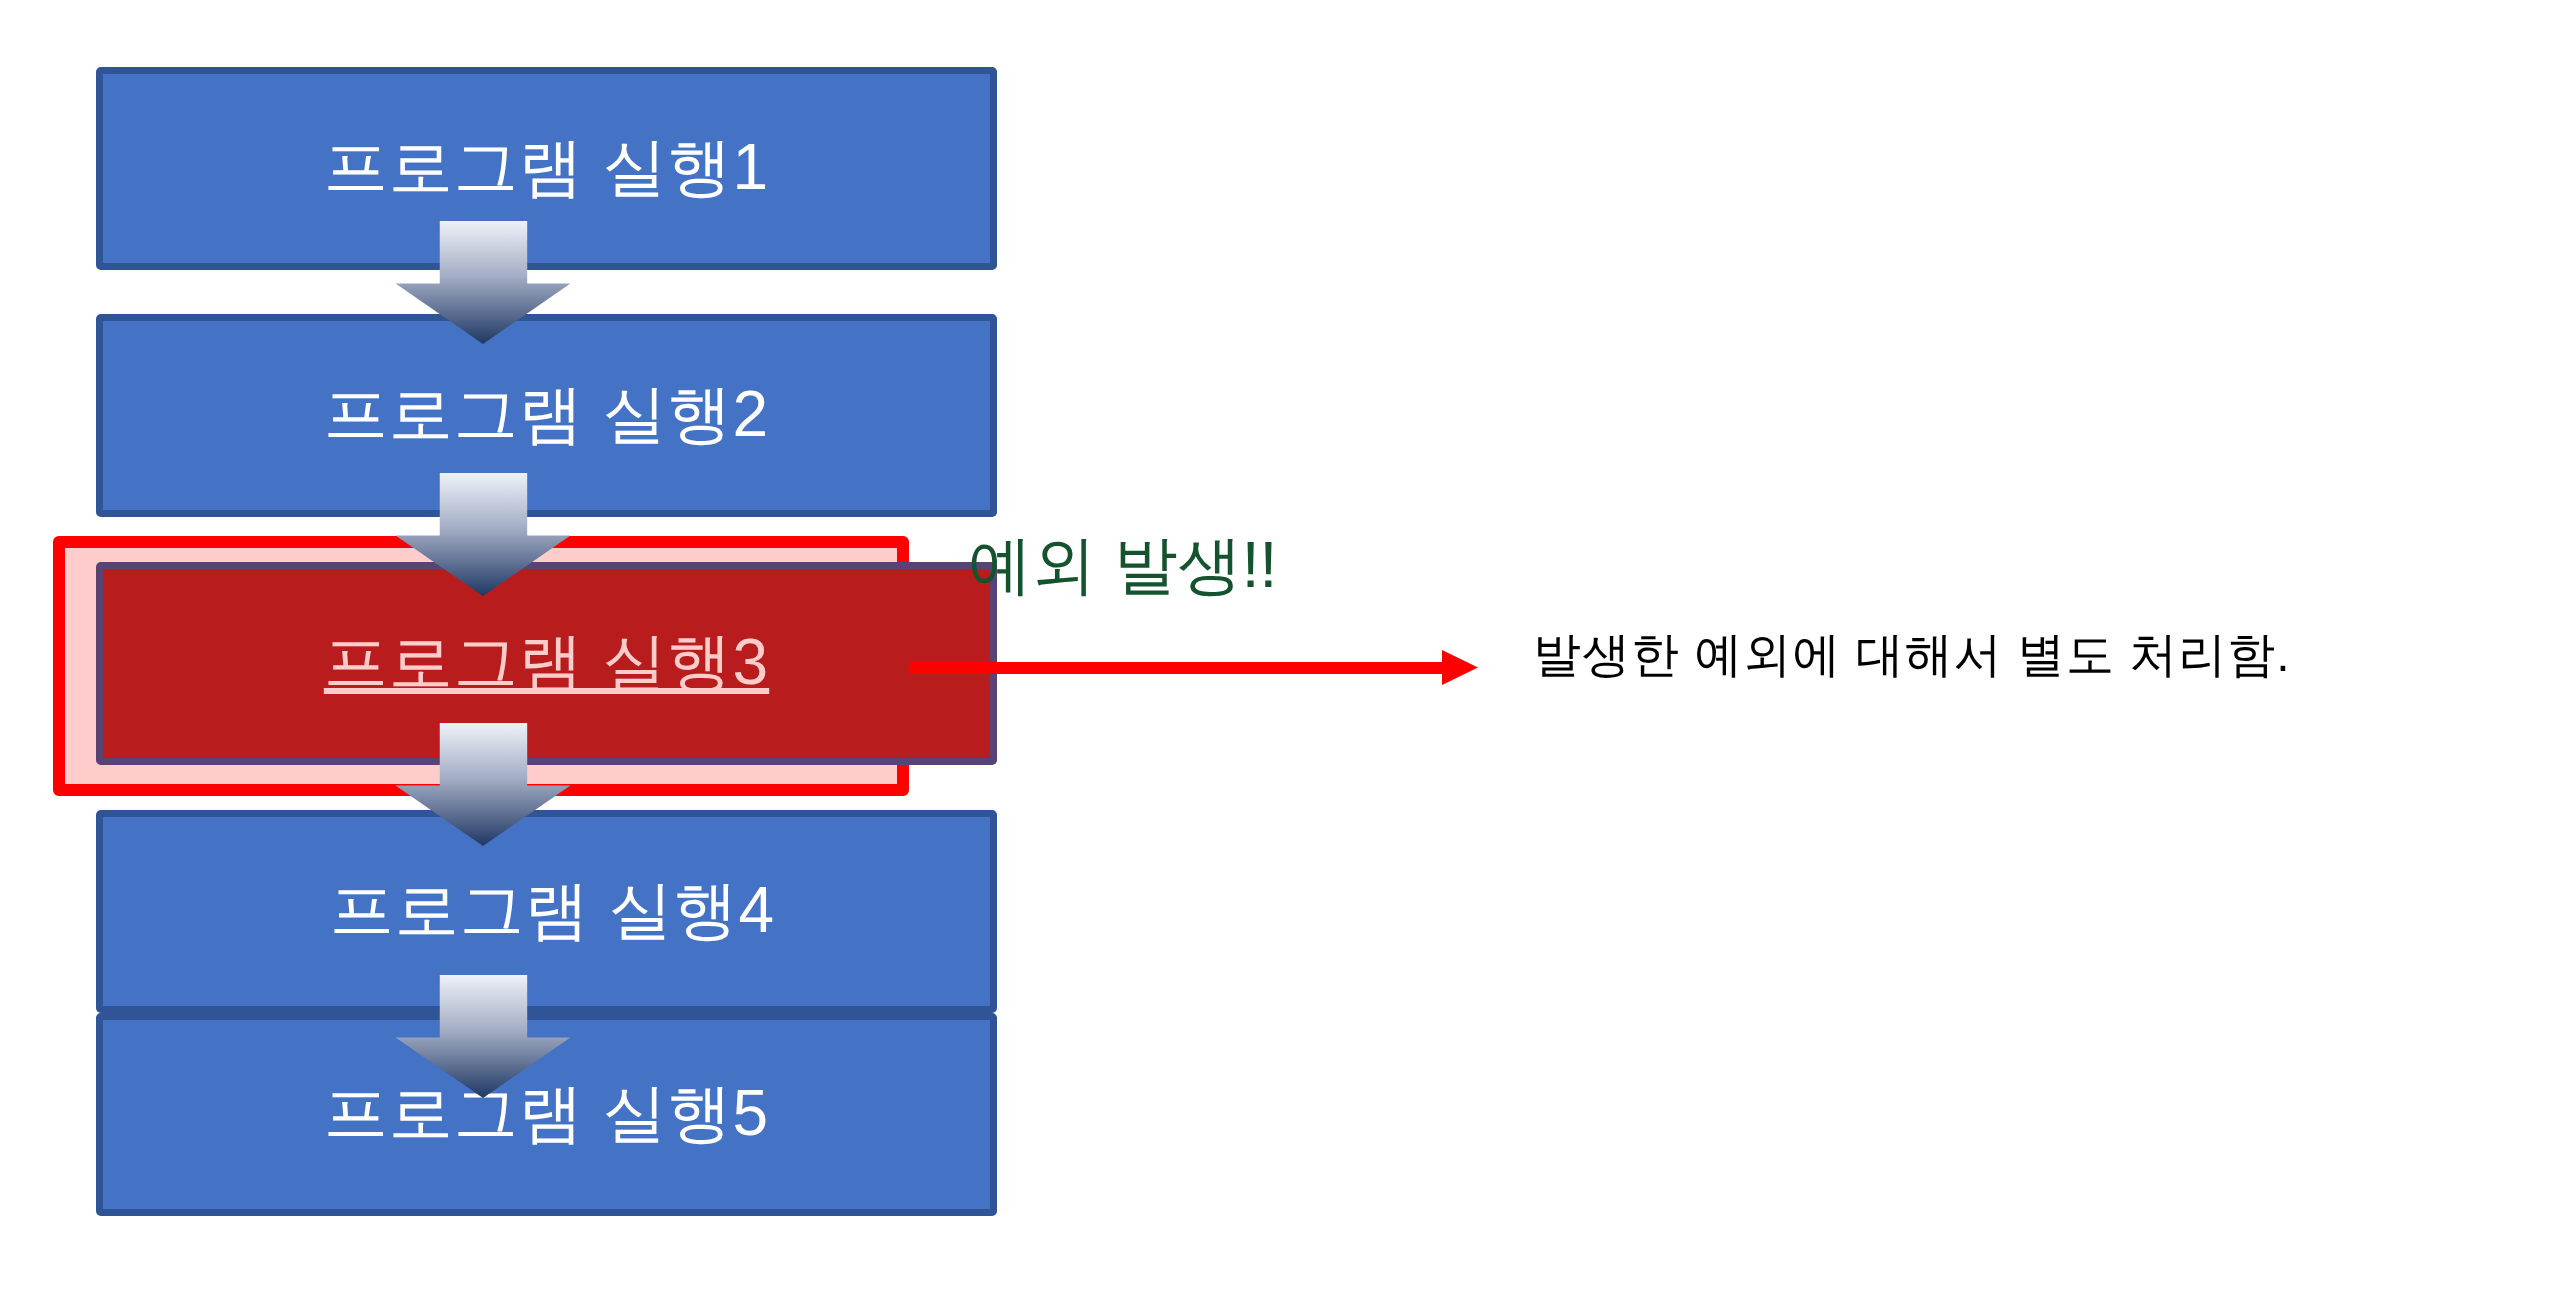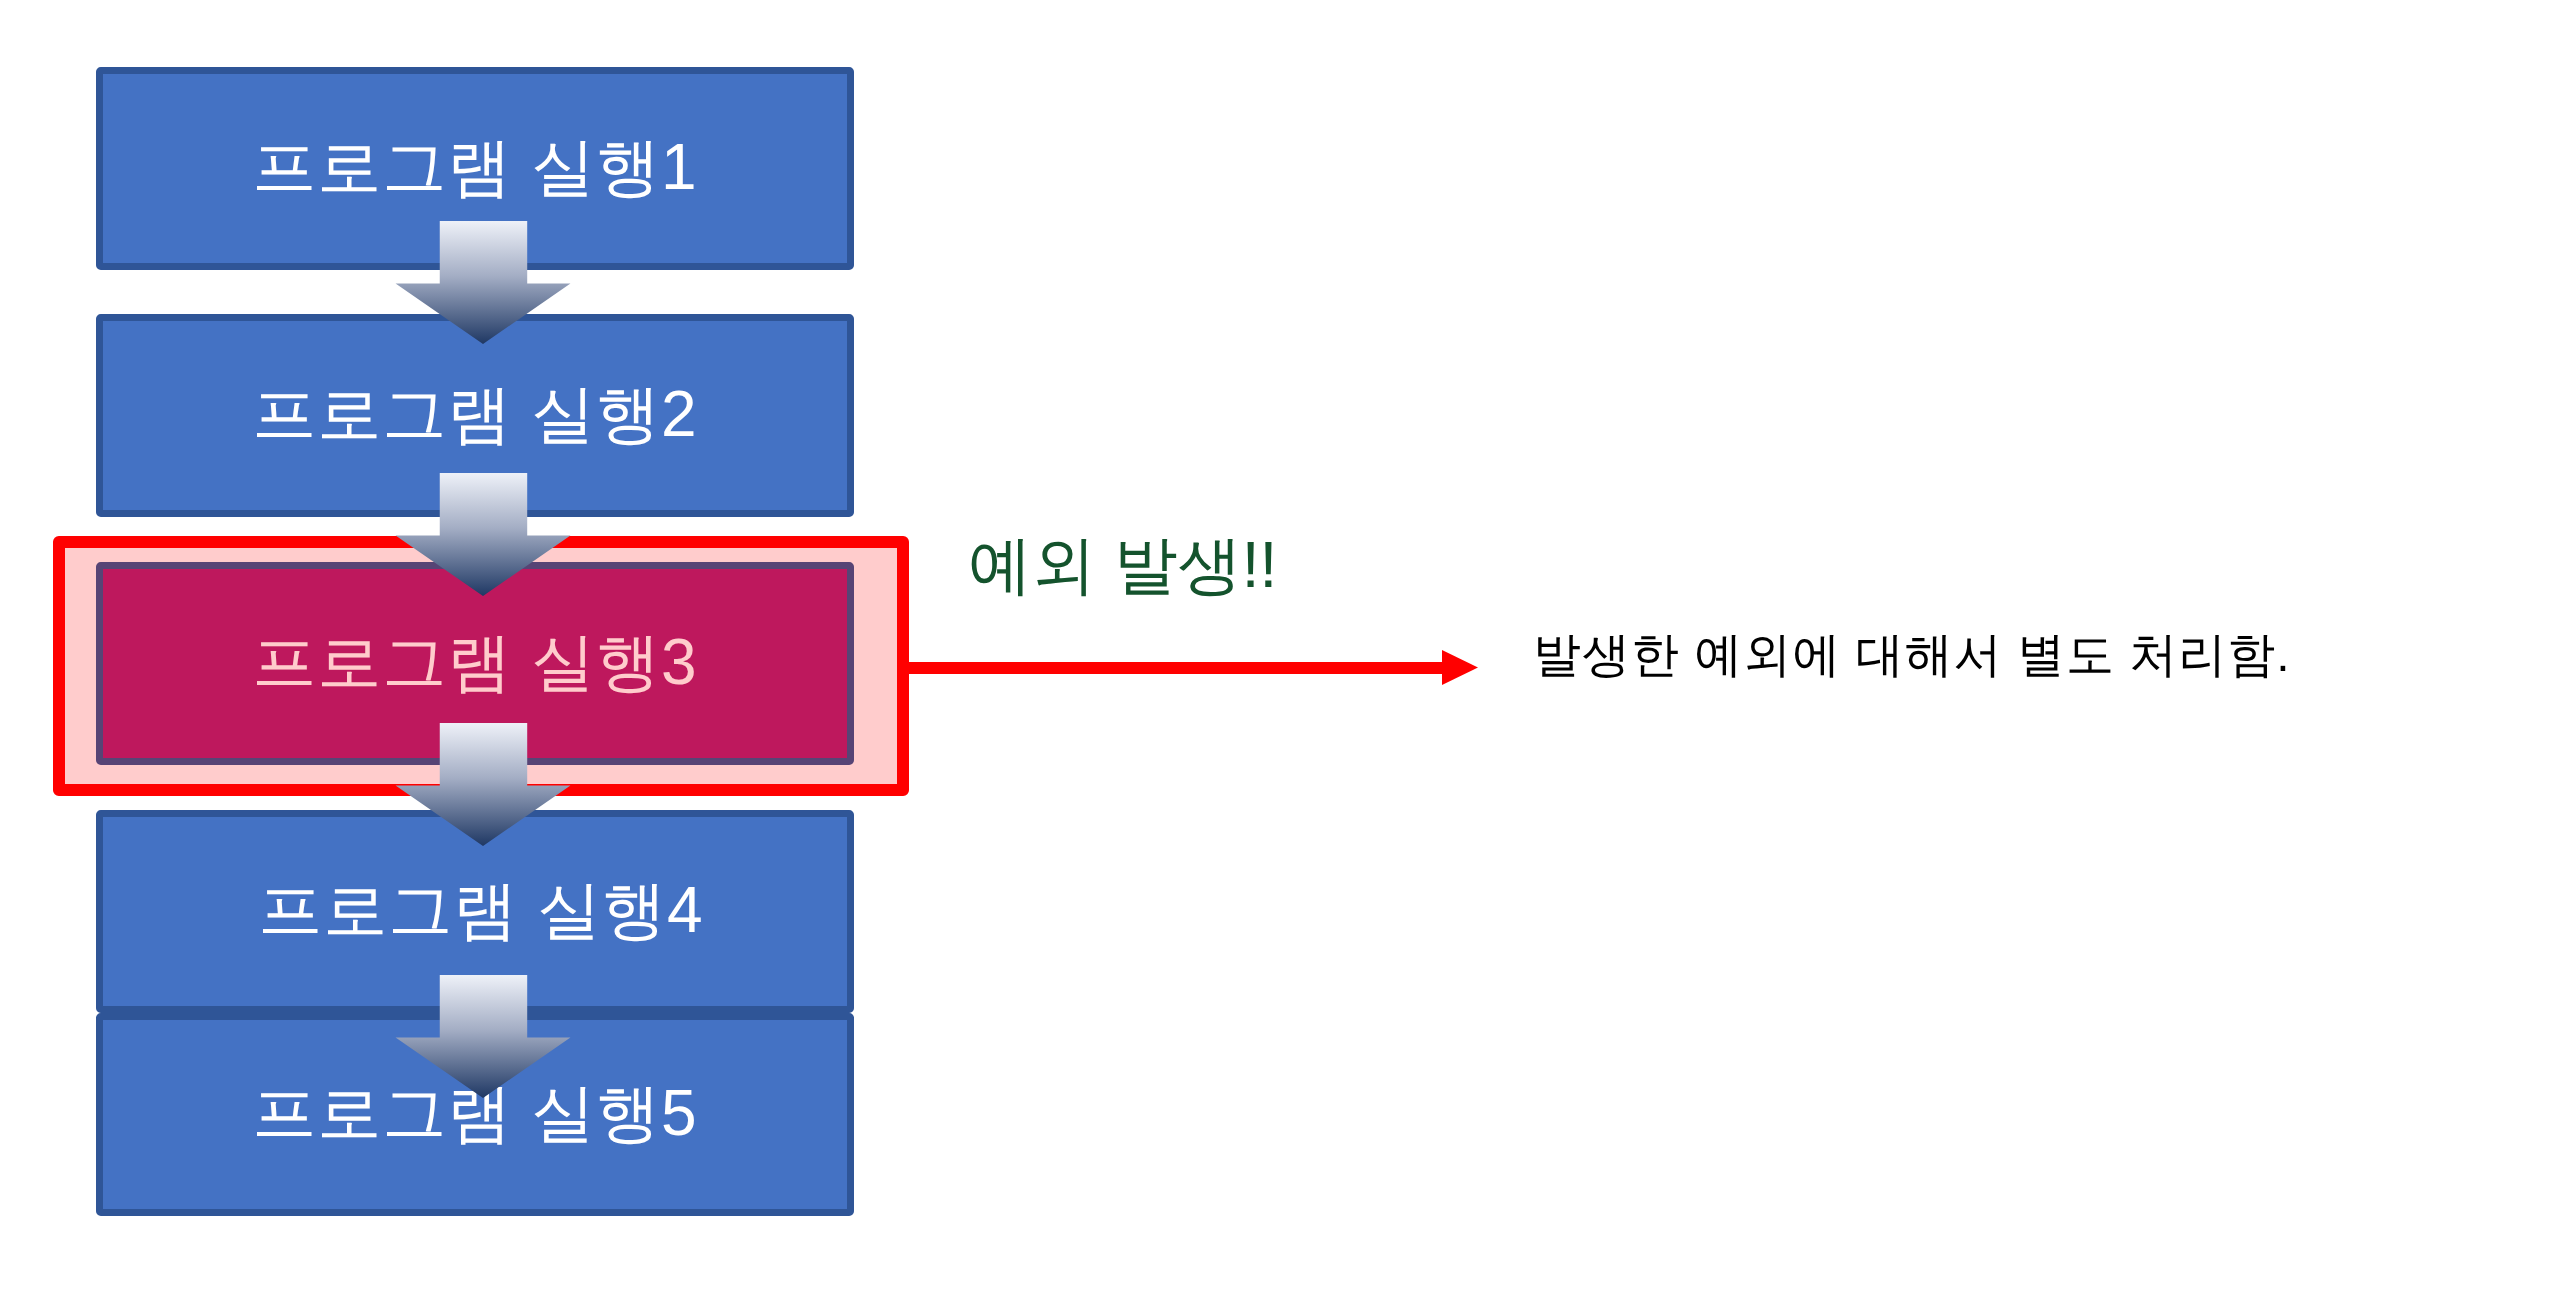--- a/index.html
+++ b/index.html
@@ -10,38 +10,39 @@
     body {
       width: 2576px;
       height: 1303px;
       position: relative;
       overflow: hidden;
       font-family: "Liberation Sans", "DejaVu Sans", sans-serif;
     }
     .step-box {
       position: absolute;
       left: 96px;
-      width: 758px;
+      width: 901px;
       height: 203px;
       box-sizing: border-box;
       background: #4472C4;
       border: 7.7px solid #2F5597;
       border-radius: 4.8px;
       display: flex;
       align-items: center;
       justify-content: center;
       color: #ffffff;
       font-size: 64px;
       letter-spacing: 1px;
       z-index: 2;
     }
     .step-box.highlight {
-      background: #be185d;
+      background: #b91c1c;
       border-color: #574475;
       color: #FFCCCC;
+      text-decoration: underline;
     }
     .step-label {
       white-space: nowrap;
       line-height: 1;
       margin-top: -3.9px;
     }
     .error-frame {
       position: absolute;
       left: 53px;
       top: 536px;

